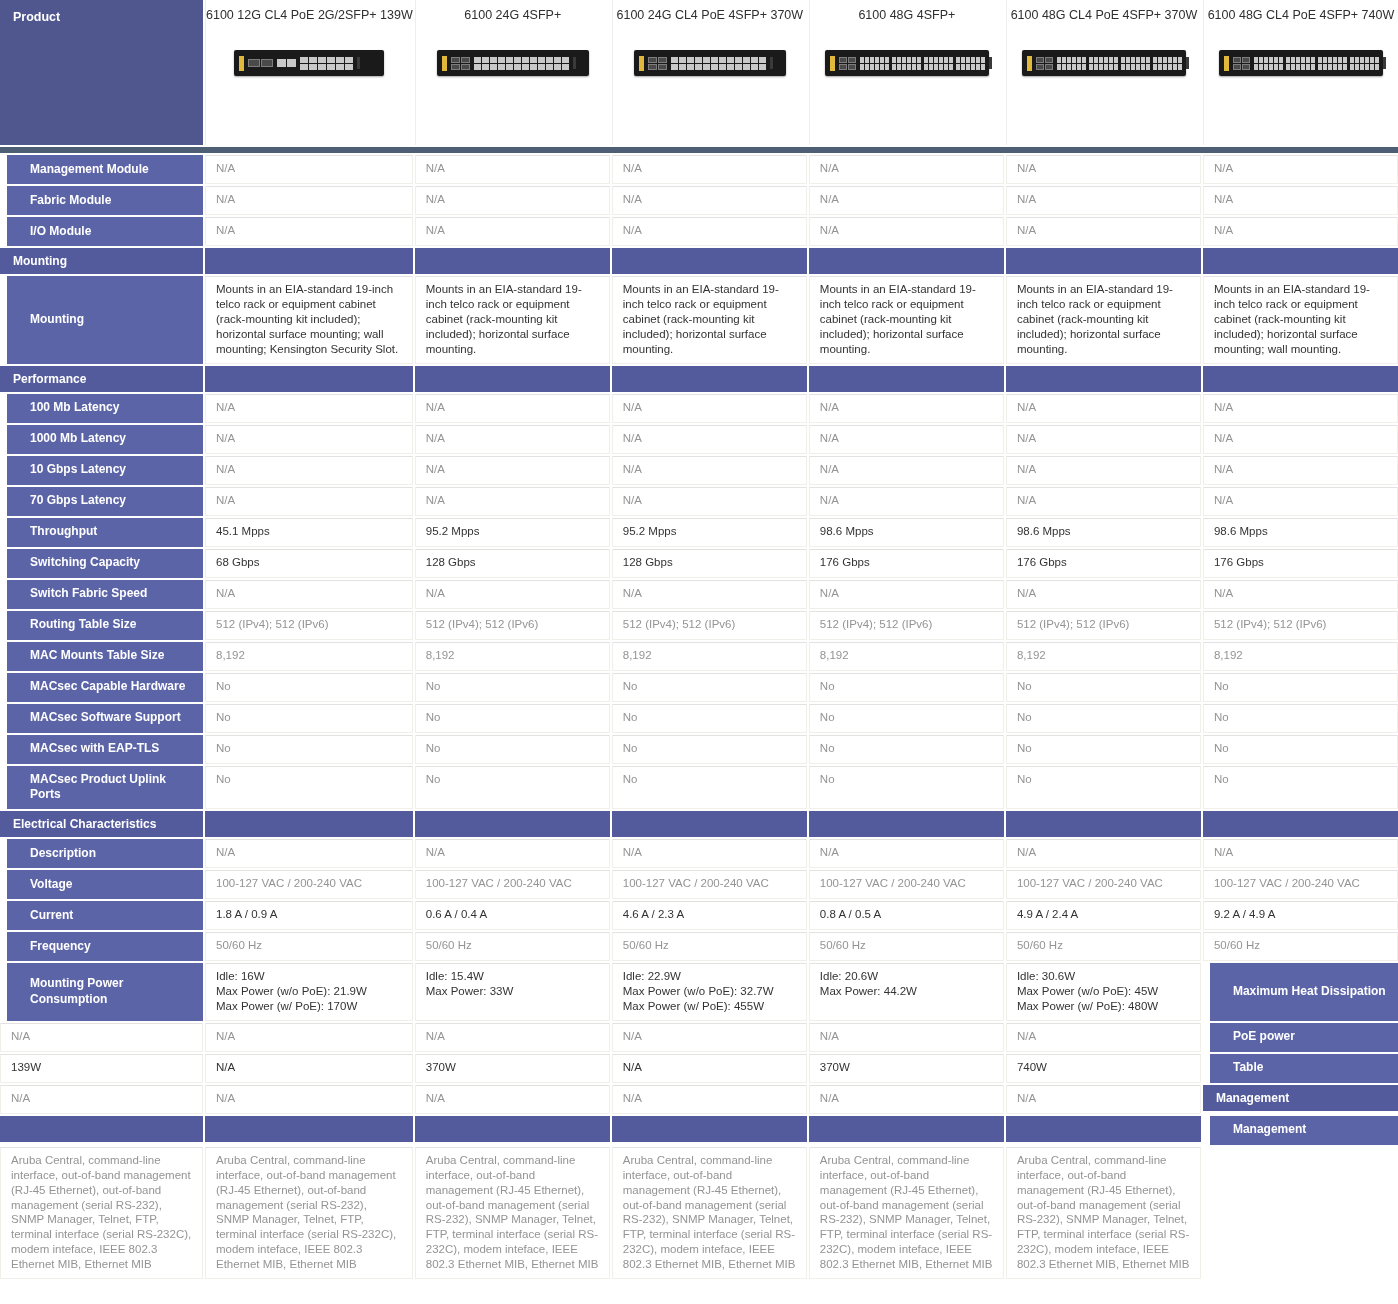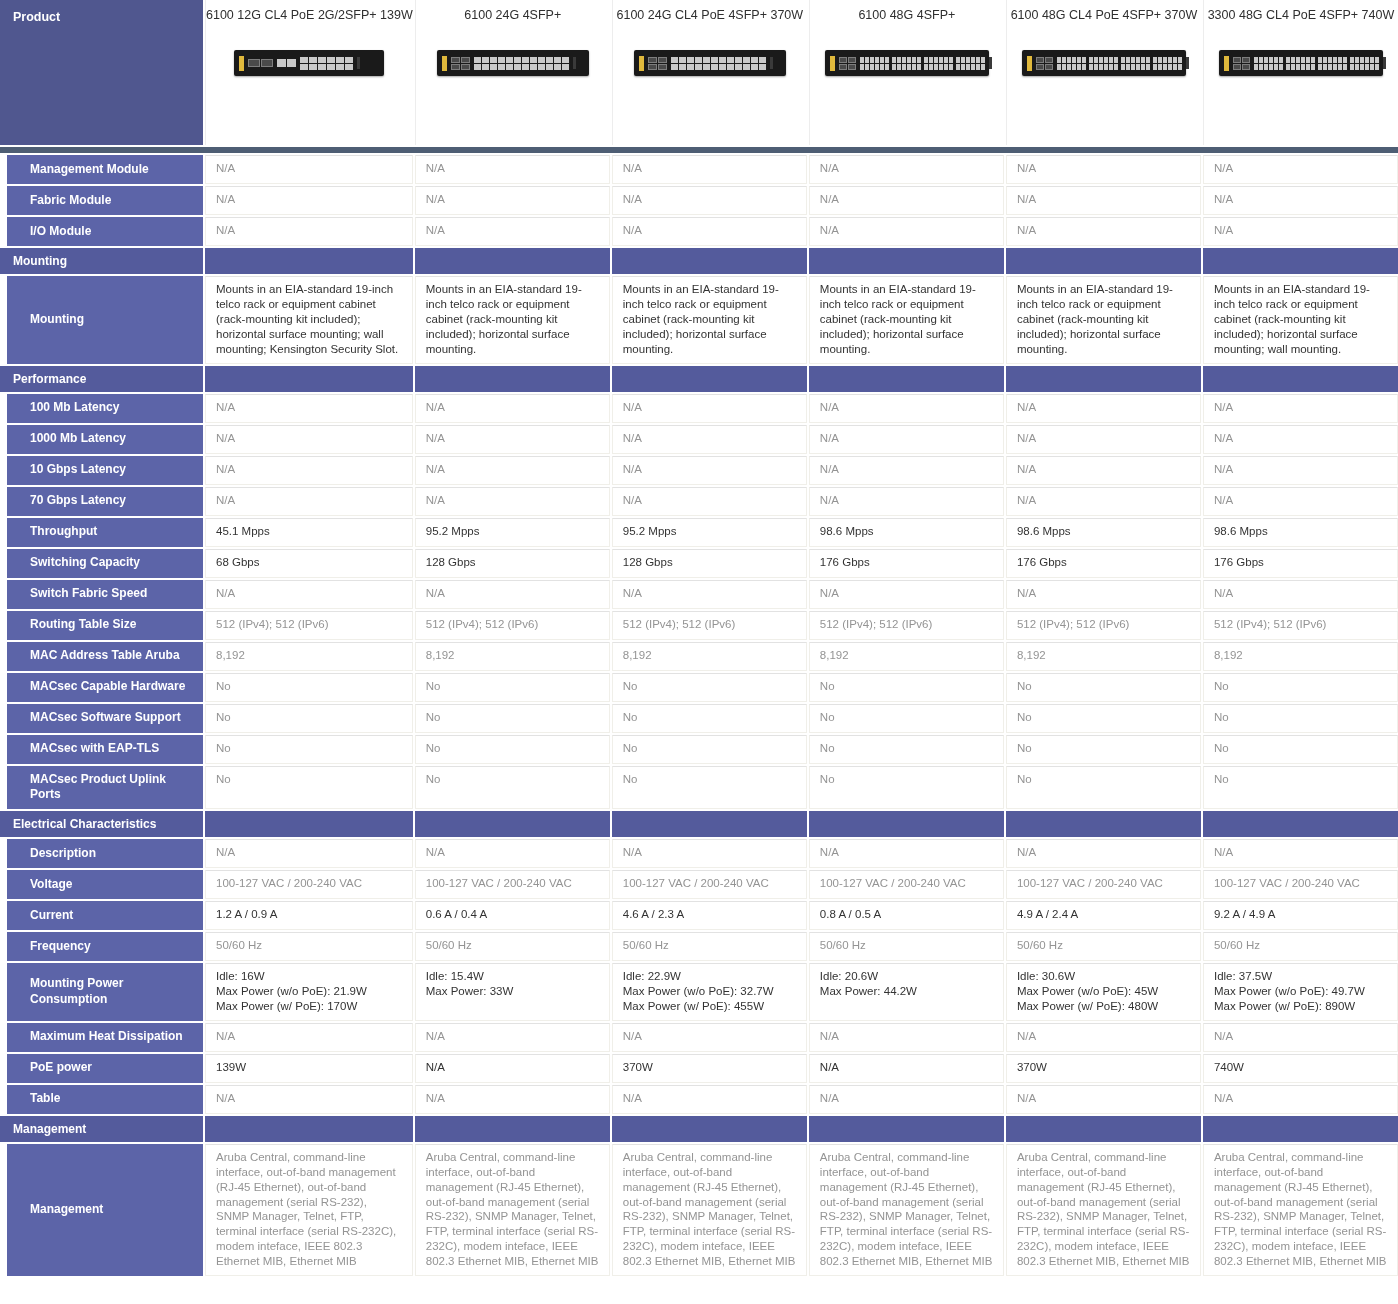--- a/index.html
+++ b/index.html
@@ -294,21 +294,21 @@
             <div class="port" style="width: 4px; height: 6px;"></div>
             <div class="port" style="width: 4px; height: 6px;"></div>
             <div class="port" style="width: 4px; height: 6px;"></div>
             <div class="port" style="width: 4px; height: 6px;"></div>
           </div>
         </div>
         <div class="led"></div>
       </div>
     </div>
     <div class="hdr-prod">
-      <div class="prod-name">3300 48G CL4 PoE 4SFP+ 740W</div>
+      <div class="prod-name">6100 48G CL4 PoE 4SFP+ 740W</div>
       <div class="sw" style="width: 164px;">
         <div class="ytag"></div>
         <div class="pgrid" style="grid-template-columns: repeat(2, 8px);">
           <div class="port sfp" style="width: 8px; height: 6px;"></div>
           <div class="port sfp" style="width: 8px; height: 6px;"></div>
           <div class="port sfp" style="width: 8px; height: 6px;"></div>
           <div class="port sfp" style="width: 8px; height: 6px;"></div>
         </div>
         <div class="pgroups">
           <div class="pgrid" style="grid-template-columns: repeat(6, 4px);">
@@ -463,21 +463,21 @@
     <div class="cell gray">N/A</div>
     <div class="cell gray">N/A</div>
     <div class="cell gray">N/A</div>
     <div class="row-label">Routing Table Size</div>
     <div class="cell gray">512 (IPv4); 512 (IPv6)</div>
     <div class="cell gray">512 (IPv4); 512 (IPv6)</div>
     <div class="cell gray">512 (IPv4); 512 (IPv6)</div>
     <div class="cell gray">512 (IPv4); 512 (IPv6)</div>
     <div class="cell gray">512 (IPv4); 512 (IPv6)</div>
     <div class="cell gray">512 (IPv4); 512 (IPv6)</div>
-    <div class="row-label">MAC Address Table Aruba</div>
+    <div class="row-label">MAC Mounts Table Size</div>
     <div class="cell gray">8,192</div>
     <div class="cell gray">8,192</div>
     <div class="cell gray">8,192</div>
     <div class="cell gray">8,192</div>
     <div class="cell gray">8,192</div>
     <div class="cell gray">8,192</div>
     <div class="row-label">MACsec Capable Hardware</div>
     <div class="cell gray">No</div>
     <div class="cell gray">No</div>
     <div class="cell gray">No</div>
@@ -520,21 +520,21 @@
     <div class="cell gray">N/A</div>
     <div class="cell gray">N/A</div>
     <div class="row-label">Voltage</div>
     <div class="cell gray">100-127 VAC / 200-240 VAC</div>
     <div class="cell gray">100-127 VAC / 200-240 VAC</div>
     <div class="cell gray">100-127 VAC / 200-240 VAC</div>
     <div class="cell gray">100-127 VAC / 200-240 VAC</div>
     <div class="cell gray">100-127 VAC / 200-240 VAC</div>
     <div class="cell gray">100-127 VAC / 200-240 VAC</div>
     <div class="row-label">Current</div>
-    <div class="cell dark">1.2 A / 0.9 A</div>
+    <div class="cell dark">1.8 A / 0.9 A</div>
     <div class="cell dark">0.6 A / 0.4 A</div>
     <div class="cell dark">4.6 A / 2.3 A</div>
     <div class="cell dark">0.8 A / 0.5 A</div>
     <div class="cell dark">4.9 A / 2.4 A</div>
     <div class="cell dark">9.2 A / 4.9 A</div>
     <div class="row-label">Frequency</div>
     <div class="cell gray">50/60 Hz</div>
     <div class="cell gray">50/60 Hz</div>
     <div class="cell gray">50/60 Hz</div>
     <div class="cell gray">50/60 Hz</div>
@@ -547,23 +547,20 @@
     <div class="cell dark">Idle: 15.4W
 Max Power: 33W</div>
     <div class="cell dark">Idle: 22.9W
 Max Power (w/o PoE): 32.7W
 Max Power (w/ PoE): 455W</div>
     <div class="cell dark">Idle: 20.6W
 Max Power: 44.2W</div>
     <div class="cell dark">Idle: 30.6W
 Max Power (w/o PoE): 45W
 Max Power (w/ PoE): 480W</div>
-    <div class="cell dark">Idle: 37.5W
-Max Power (w/o PoE): 49.7W
-Max Power (w/ PoE): 890W</div>
     <div class="row-label">Maximum Heat Dissipation</div>
     <div class="cell gray">N/A</div>
     <div class="cell gray">N/A</div>
     <div class="cell gray">N/A</div>
     <div class="cell gray">N/A</div>
     <div class="cell gray">N/A</div>
     <div class="cell gray">N/A</div>
     <div class="row-label">PoE power</div>
     <div class="cell dark">139W</div>
     <div class="cell dark">N/A</div>

